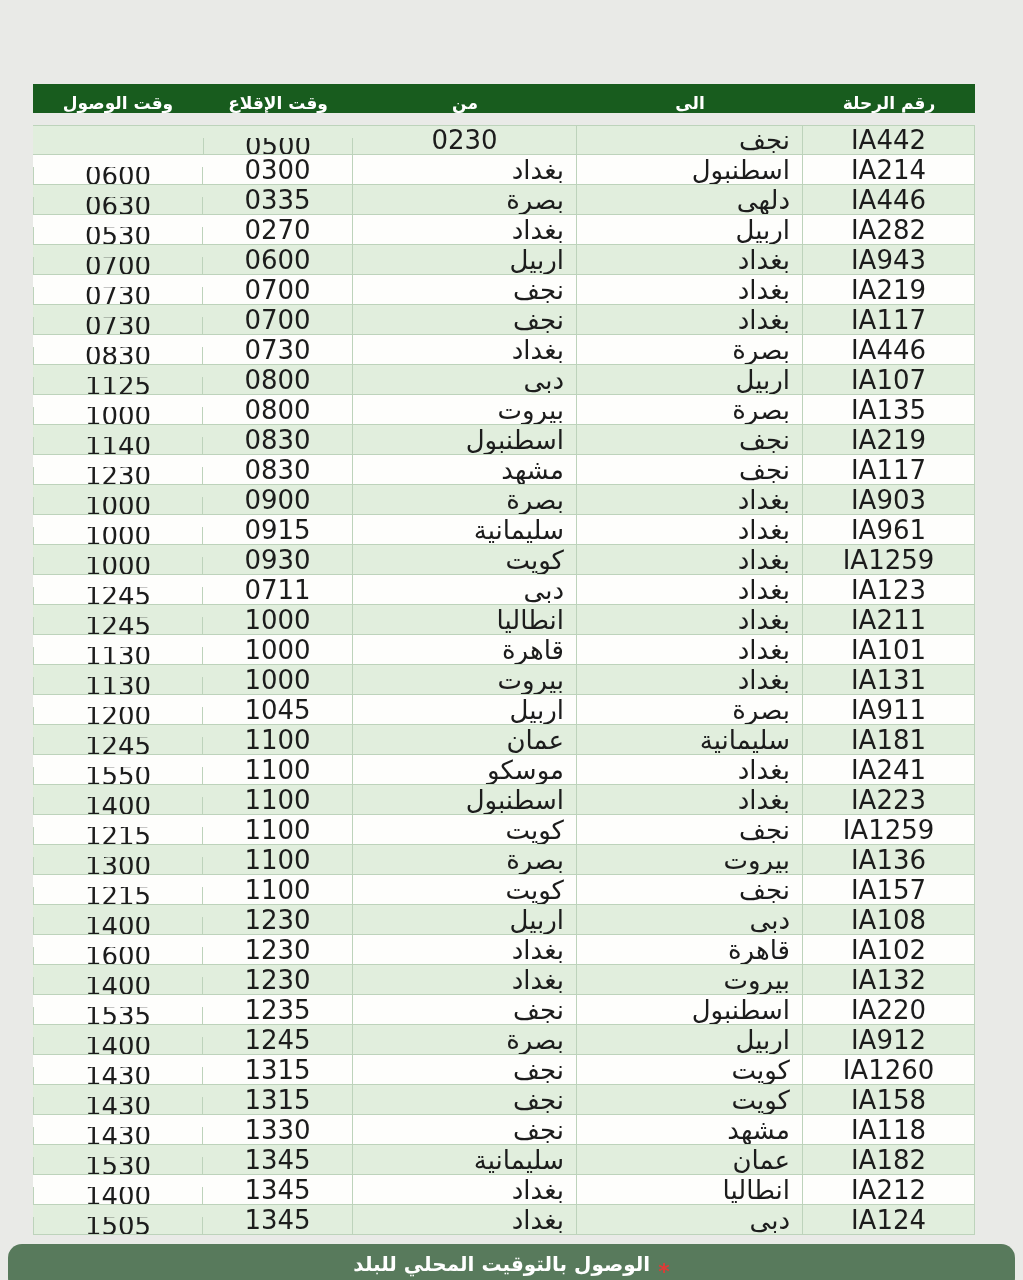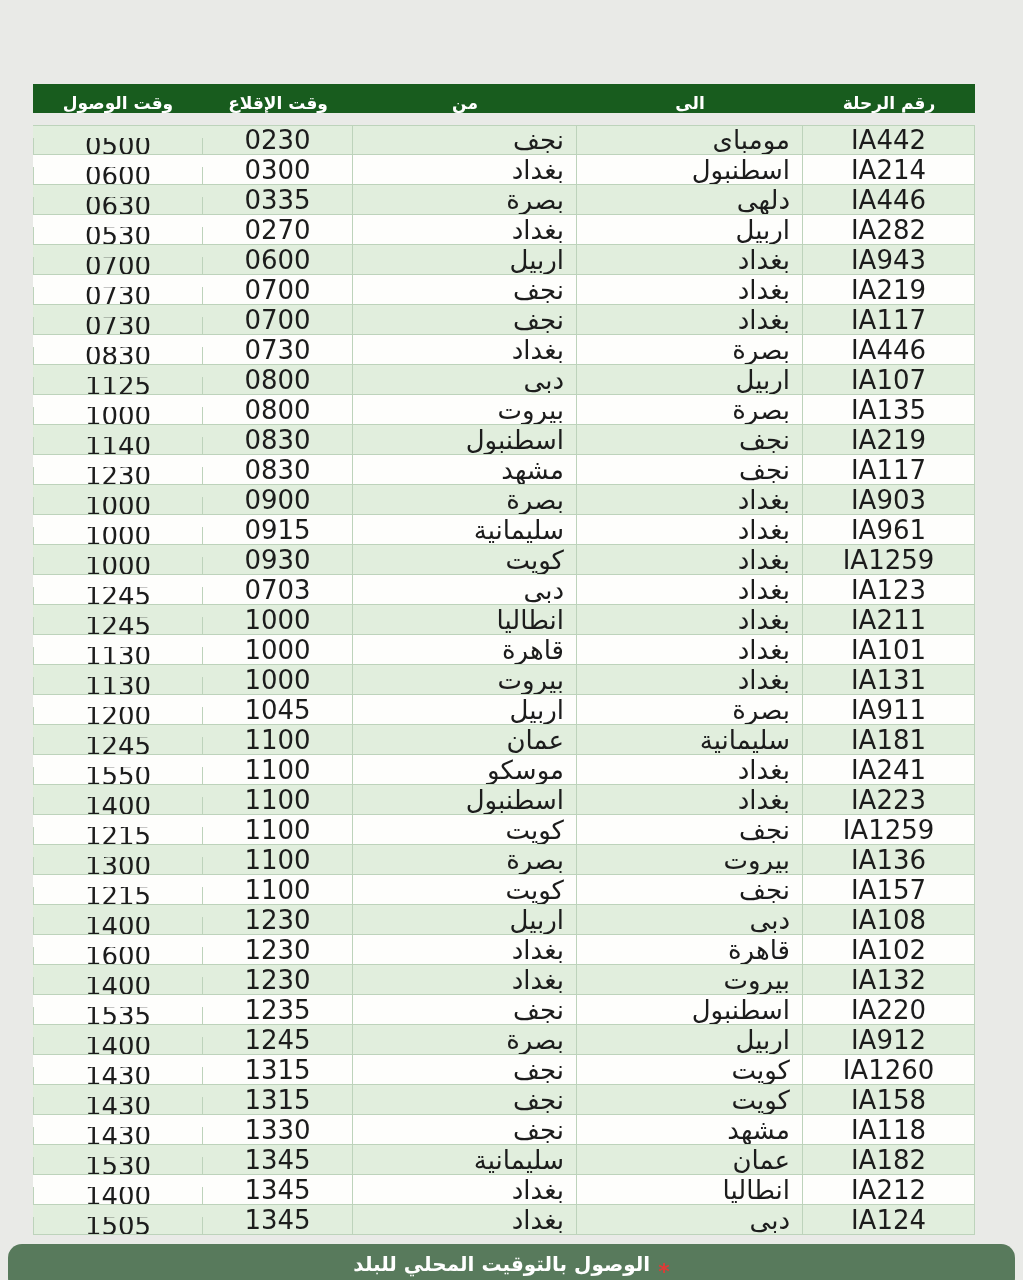--- a/index.html
+++ b/index.html
@@ -101,21 +101,20 @@
     <div class="grid-row thead">
       <div class="hcell">رقم الرحلة</div>
       <div class="hcell">الى</div>
       <div class="hcell">من</div>
       <div class="hcell">وقت الإقلاع</div>
       <div class="hcell">وقت الوصول</div>
     </div>
     <div class="tbody">
     <div class="grid-row row green">
       <div class="cell center">IA442</div>
-      <div class="cell city">مومباى</div>
       <div class="cell city">نجف</div>
       <div class="cell center">0230</div>
       <div class="cell center">0500</div>
     </div>
 
     <div class="grid-row row white">
       <div class="cell center">IA214</div>
       <div class="cell city">اسطنبول</div>
       <div class="cell city">بغداد</div>
       <div class="cell center">0300</div>
@@ -223,21 +222,21 @@
       <div class="cell city">بغداد</div>
       <div class="cell city">كويت</div>
       <div class="cell center">0930</div>
       <div class="cell center">1000</div>
     </div>
 
     <div class="grid-row row white">
       <div class="cell center">IA123</div>
       <div class="cell city">بغداد</div>
       <div class="cell city">دبى</div>
-      <div class="cell center">0703</div>
+      <div class="cell center">0711</div>
       <div class="cell center">1245</div>
     </div>
 
     <div class="grid-row row green">
       <div class="cell center">IA211</div>
       <div class="cell city">بغداد</div>
       <div class="cell city">انطاليا</div>
       <div class="cell center">1000</div>
       <div class="cell center">1245</div>
     </div>

